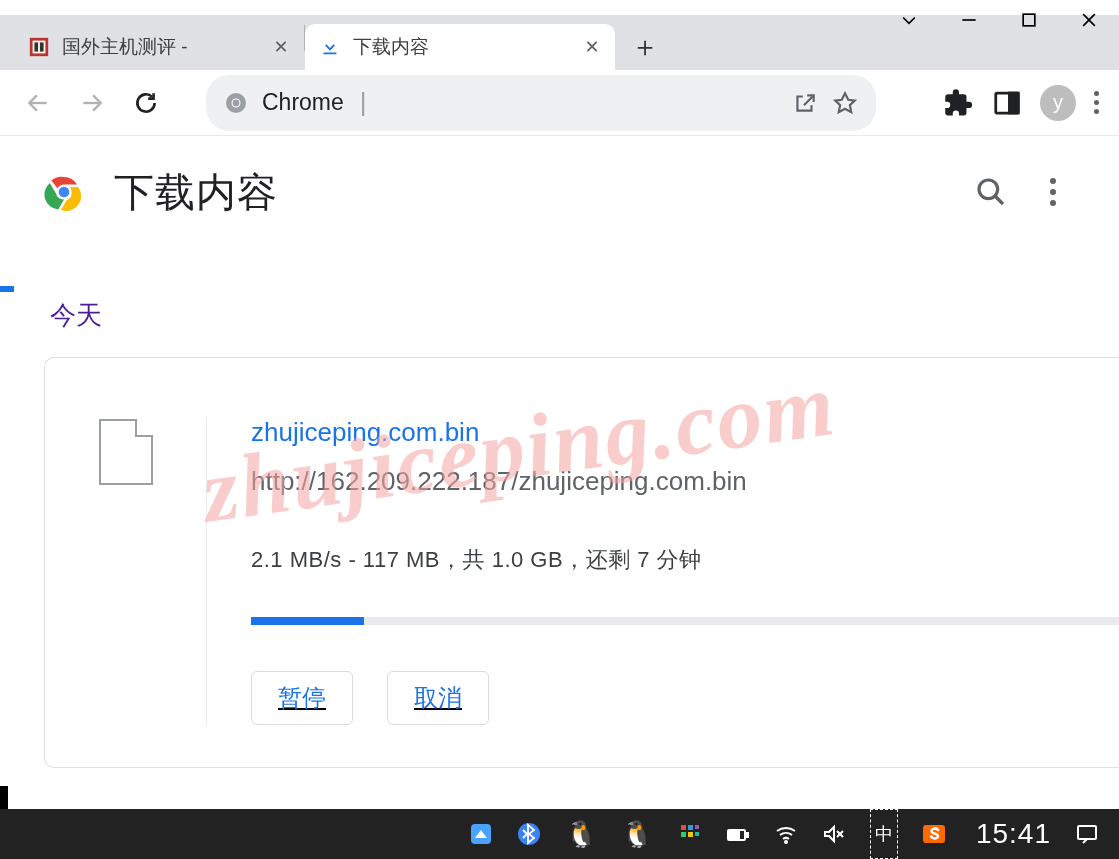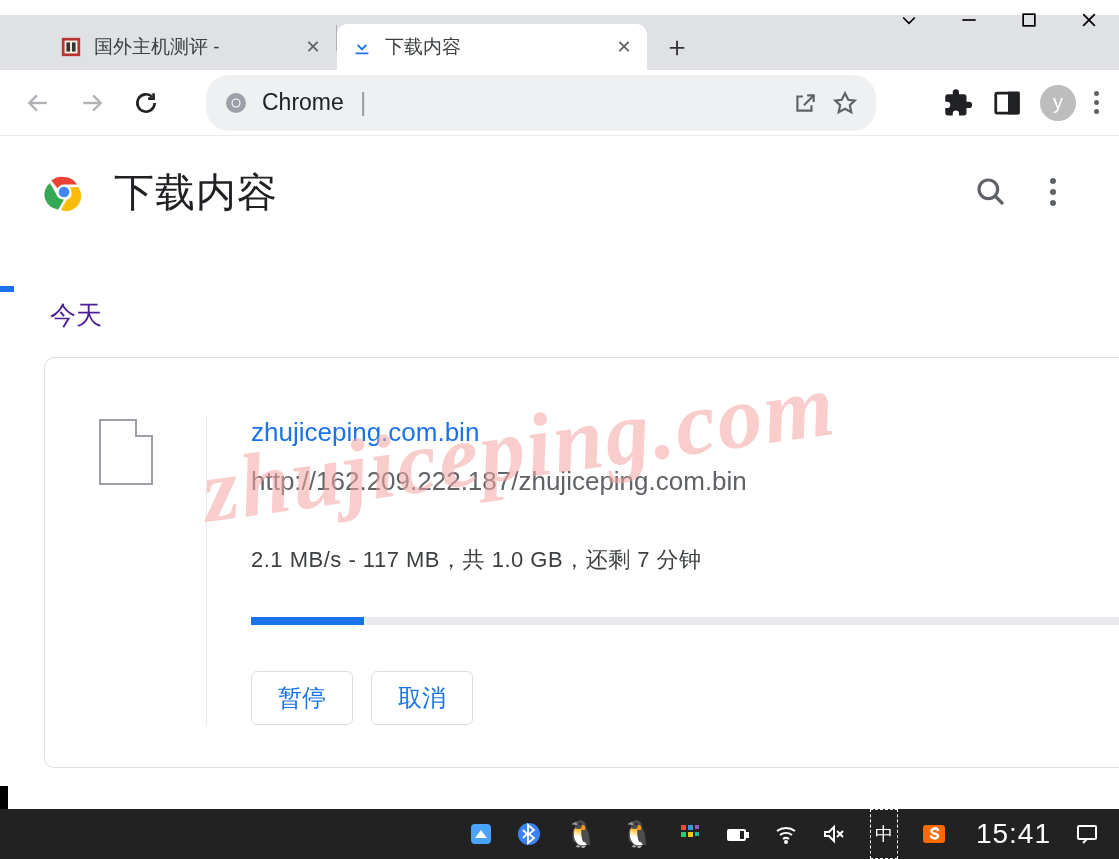--- a/index.html
+++ b/index.html
@@ -2,21 +2,21 @@
 <html><head>
 <meta charset="utf-8">
 <style>
   * { box-sizing: border-box; margin: 0; padding: 0; }
   html, body { width: 1119px; height: 859px; font-family: "Segoe UI", "Microsoft YaHei", Arial, sans-serif; overflow: hidden; background: #fff; }
   
   
   .winrow { height: 15px; background: #fff; display:flex; justify-content:flex-end; align-items:center; gap:60px; padding-right:20px;}
   
   
-  .tabstrip { height: 55px; background: #dfe1e5; display: flex; align-items: flex-end; position: relative; padding-left: 46px;}
+  .tabstrip { height: 55px; background: #dfe1e5; display: flex; align-items: flex-end; position: relative; padding-left: 14px;}
   .tab { height: 46px; display: flex; align-items: center; padding: 0 14px 0 14px; font-size: 19px; color: #3c4043; gap:12px; border-radius: 10px 10px 0 0; position:relative;}
   .tab.inactive { width: 290px; }
   .tab.active { background: #fff; width: 310px;}
   .tab-fav { width:22px; height:22px; flex:0 0 22px; display:flex; align-items:center; justify-content:center;}
   .tab-title { flex:1; white-space:nowrap; overflow:hidden;}
   .tab-close { width:18px; height:18px; color:#5f6368; font-size:18px; line-height:18px; text-align:center; cursor:pointer;}
   .tab-sep { width:1px; height:26px; background:#b0b2b6; align-self:center; margin-bottom:10px;}
   .newtab { width:40px; height:40px; display:flex; align-items:center; justify-content:center; color:#333; font-size:28px; margin-left:10px; margin-bottom:3px; cursor:pointer;}
   .wincontrols { position:absolute; right:0; top:-15px; height:55px; display:flex; gap:0;}
   .wc { width:60px; display:flex; align-items:flex-start; justify-content:center; padding-top:10px; color:#000;}
@@ -57,21 +57,21 @@
   .card { margin: 0 0 0 44px; background:#fff; border:1px solid #e0e0e0; border-right:none; border-radius:10px 0 0 10px; display:flex; padding: 59px 0 42px 0; min-height:340px; box-shadow: 0 0 0 rgba(0,0,0,0);}
   .card-left { width:162px; display:flex; justify-content:center; border-right:1px solid #e8eaed; padding-top:2px;}
   .fileicon { width:54px; height:66px; border:2px solid #9aa0a6; position:relative; background:#fff;}
   .fileicon::before { content:""; position:absolute; top:-2px; right:-2px; width:16px; height:16px; background:#fff; border-left:2px solid #9aa0a6; border-bottom:2px solid #9aa0a6;}
   .card-body { flex:1; padding: 0 0 0 44px; display:flex; flex-direction:column;}
   .fname { color:#1a73e8; font-size:26px; margin-bottom:18px;}
   .furl { color:#5f6368; font-size:26px; margin-bottom:48px;}
   .fstat { color:#3c4043; font-size:22px; margin-bottom:42px; letter-spacing:0.5px;}
   .progress { height:8px; background:#e8eaed; margin-bottom:46px; position:relative;}
   .progress-fill { height:100%; background:#1a73e8; width:13%; }
-  .actions { display:flex; gap:18px;}
+  .actions { display:flex; gap:34px;text-decoration:underline;}
   .btn { border:1px solid #dadce0; background:#fff; color:#1a73e8; font-size:24px; padding:10px 26px; border-radius:6px; cursor:pointer;}
   
   
   .watermark { position:absolute; left:200px; top:260px; font-size:90px; font-weight:700; color:#f6a6a6; opacity:0.55; transform:rotate(-8deg); letter-spacing:2px; font-family: Georgia, serif; font-style:italic; pointer-events:none; z-index:50;}
   
   
   .taskbar { position:absolute; left:0; bottom:0; width:100%; height:50px; background:#222; display:flex; align-items:center; justify-content:flex-end; padding-right:20px; gap:24px; color:#fff;}
   .tb-ic { display:flex; align-items:center; justify-content:center; height:100%;}
   .tb-ic svg { width:24px; height:24px; }
   .tb-clock { font-size:28px; letter-spacing:1px; margin-left:6px;}

